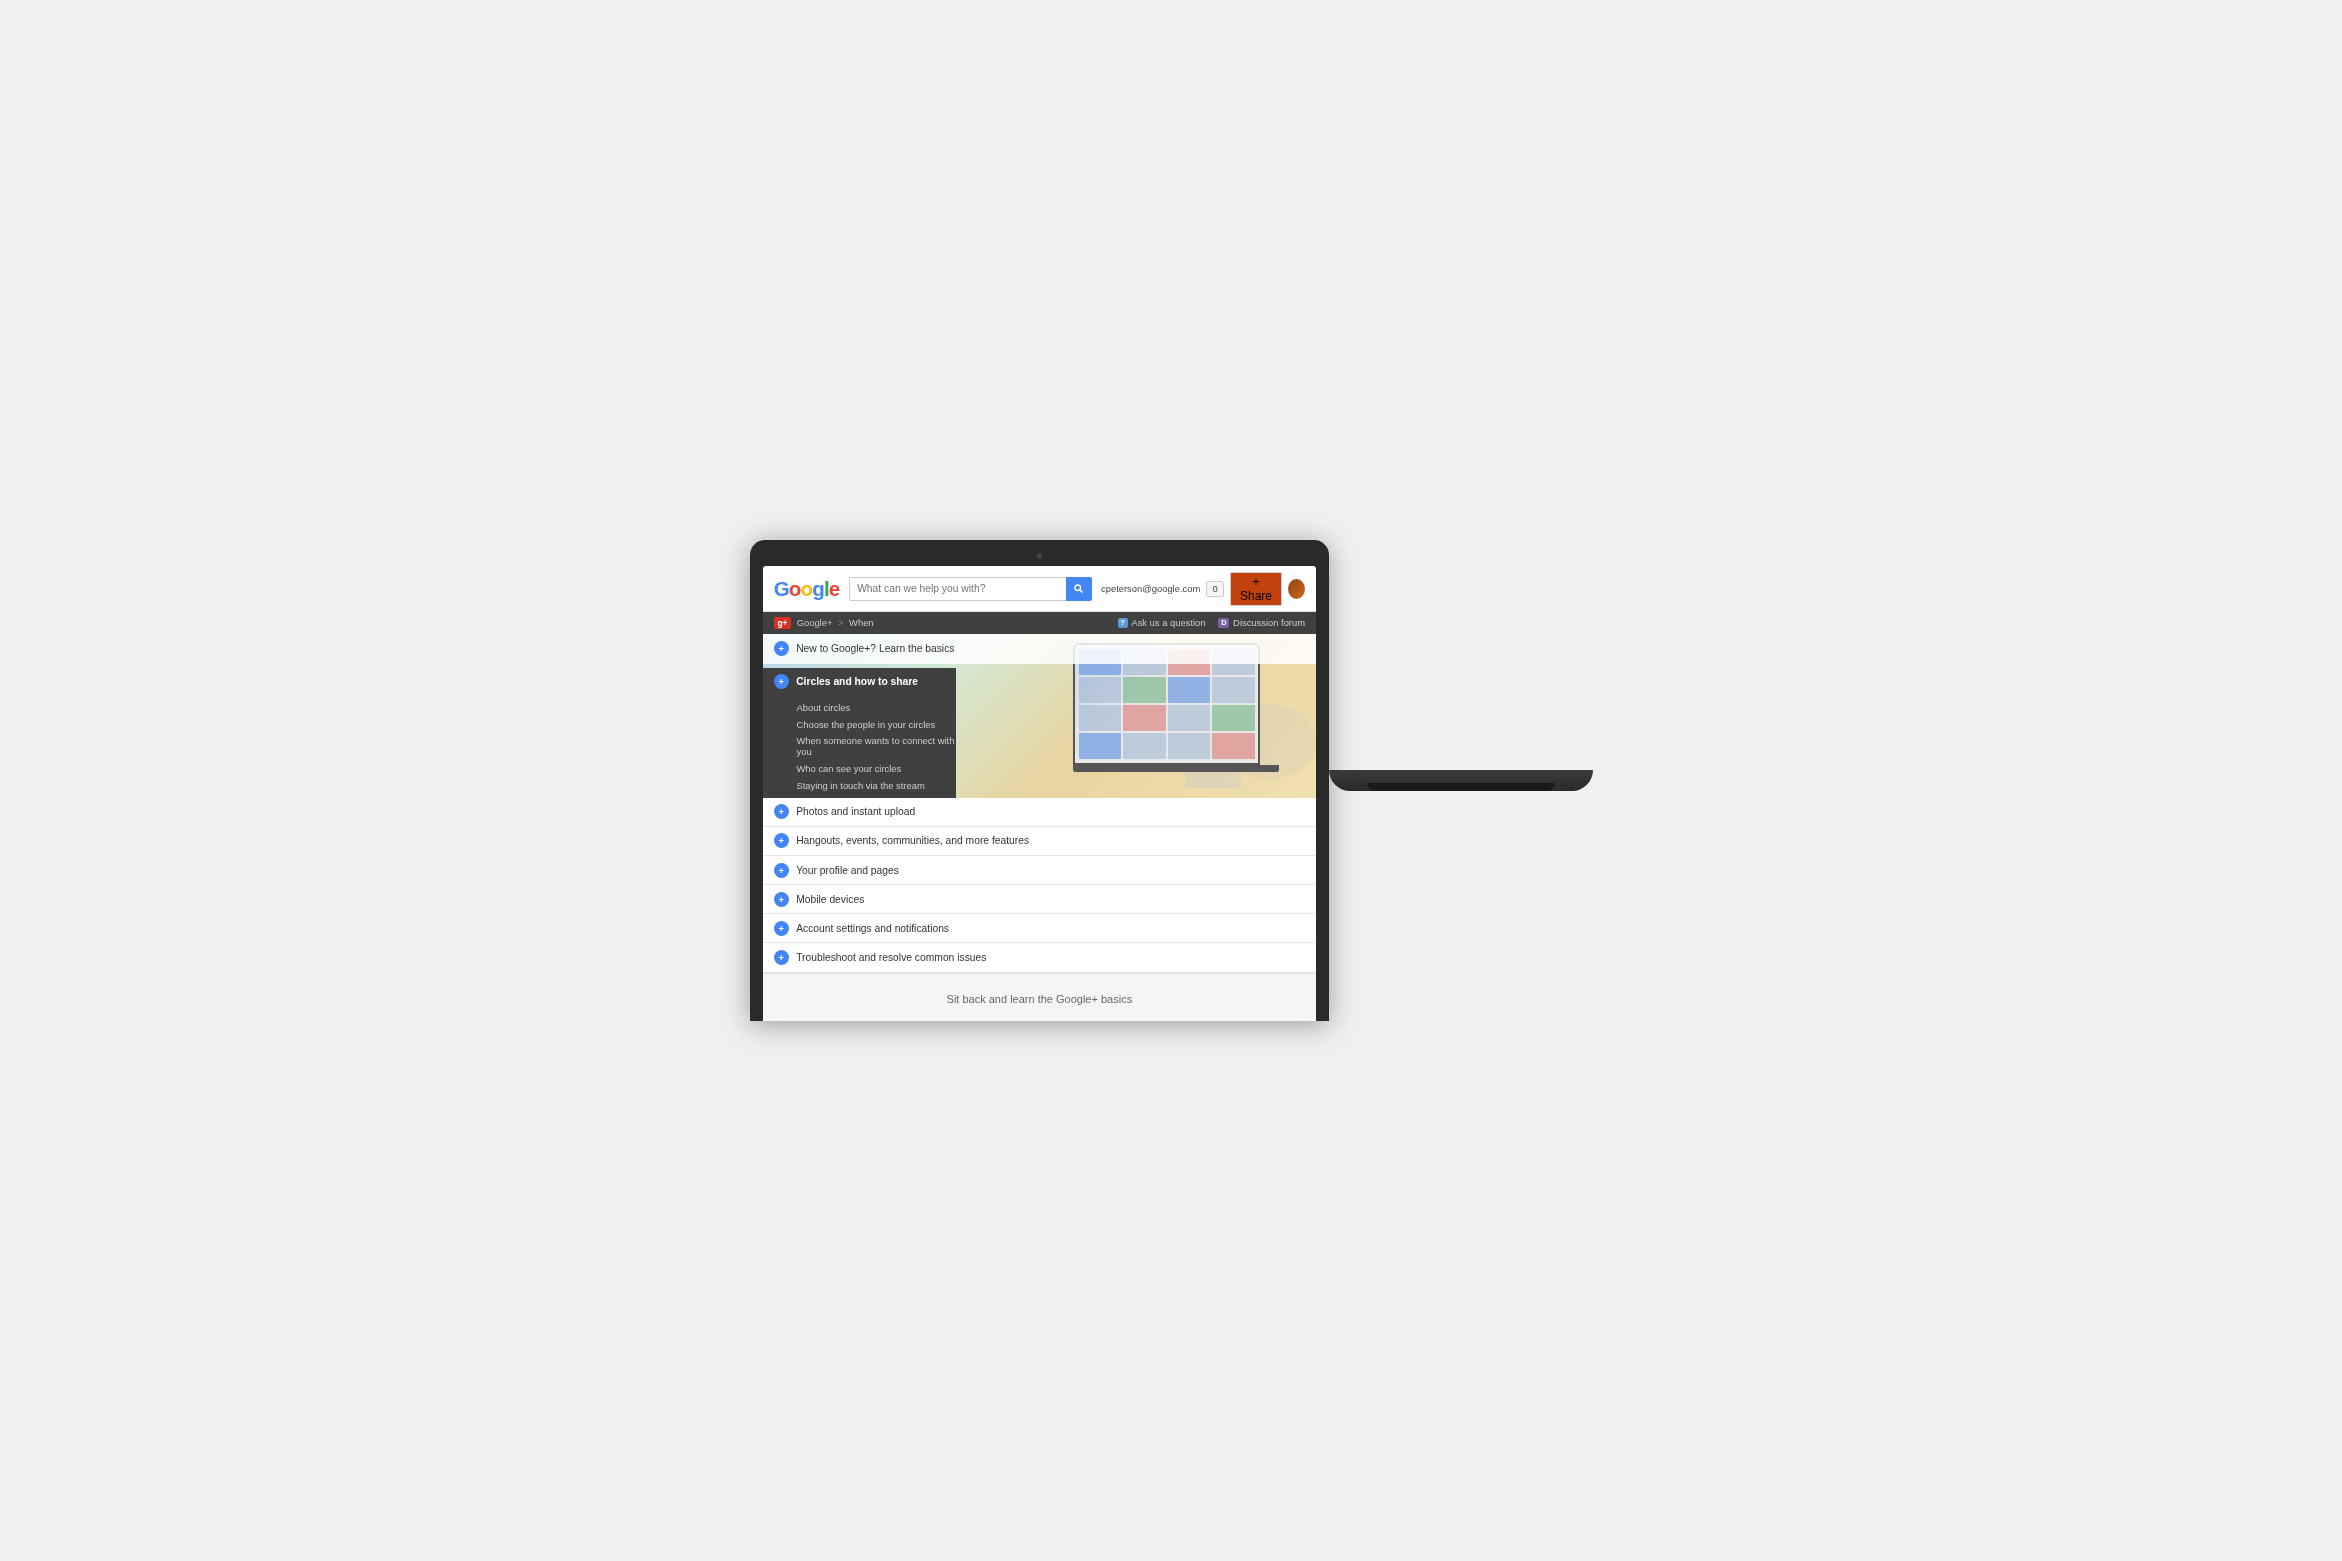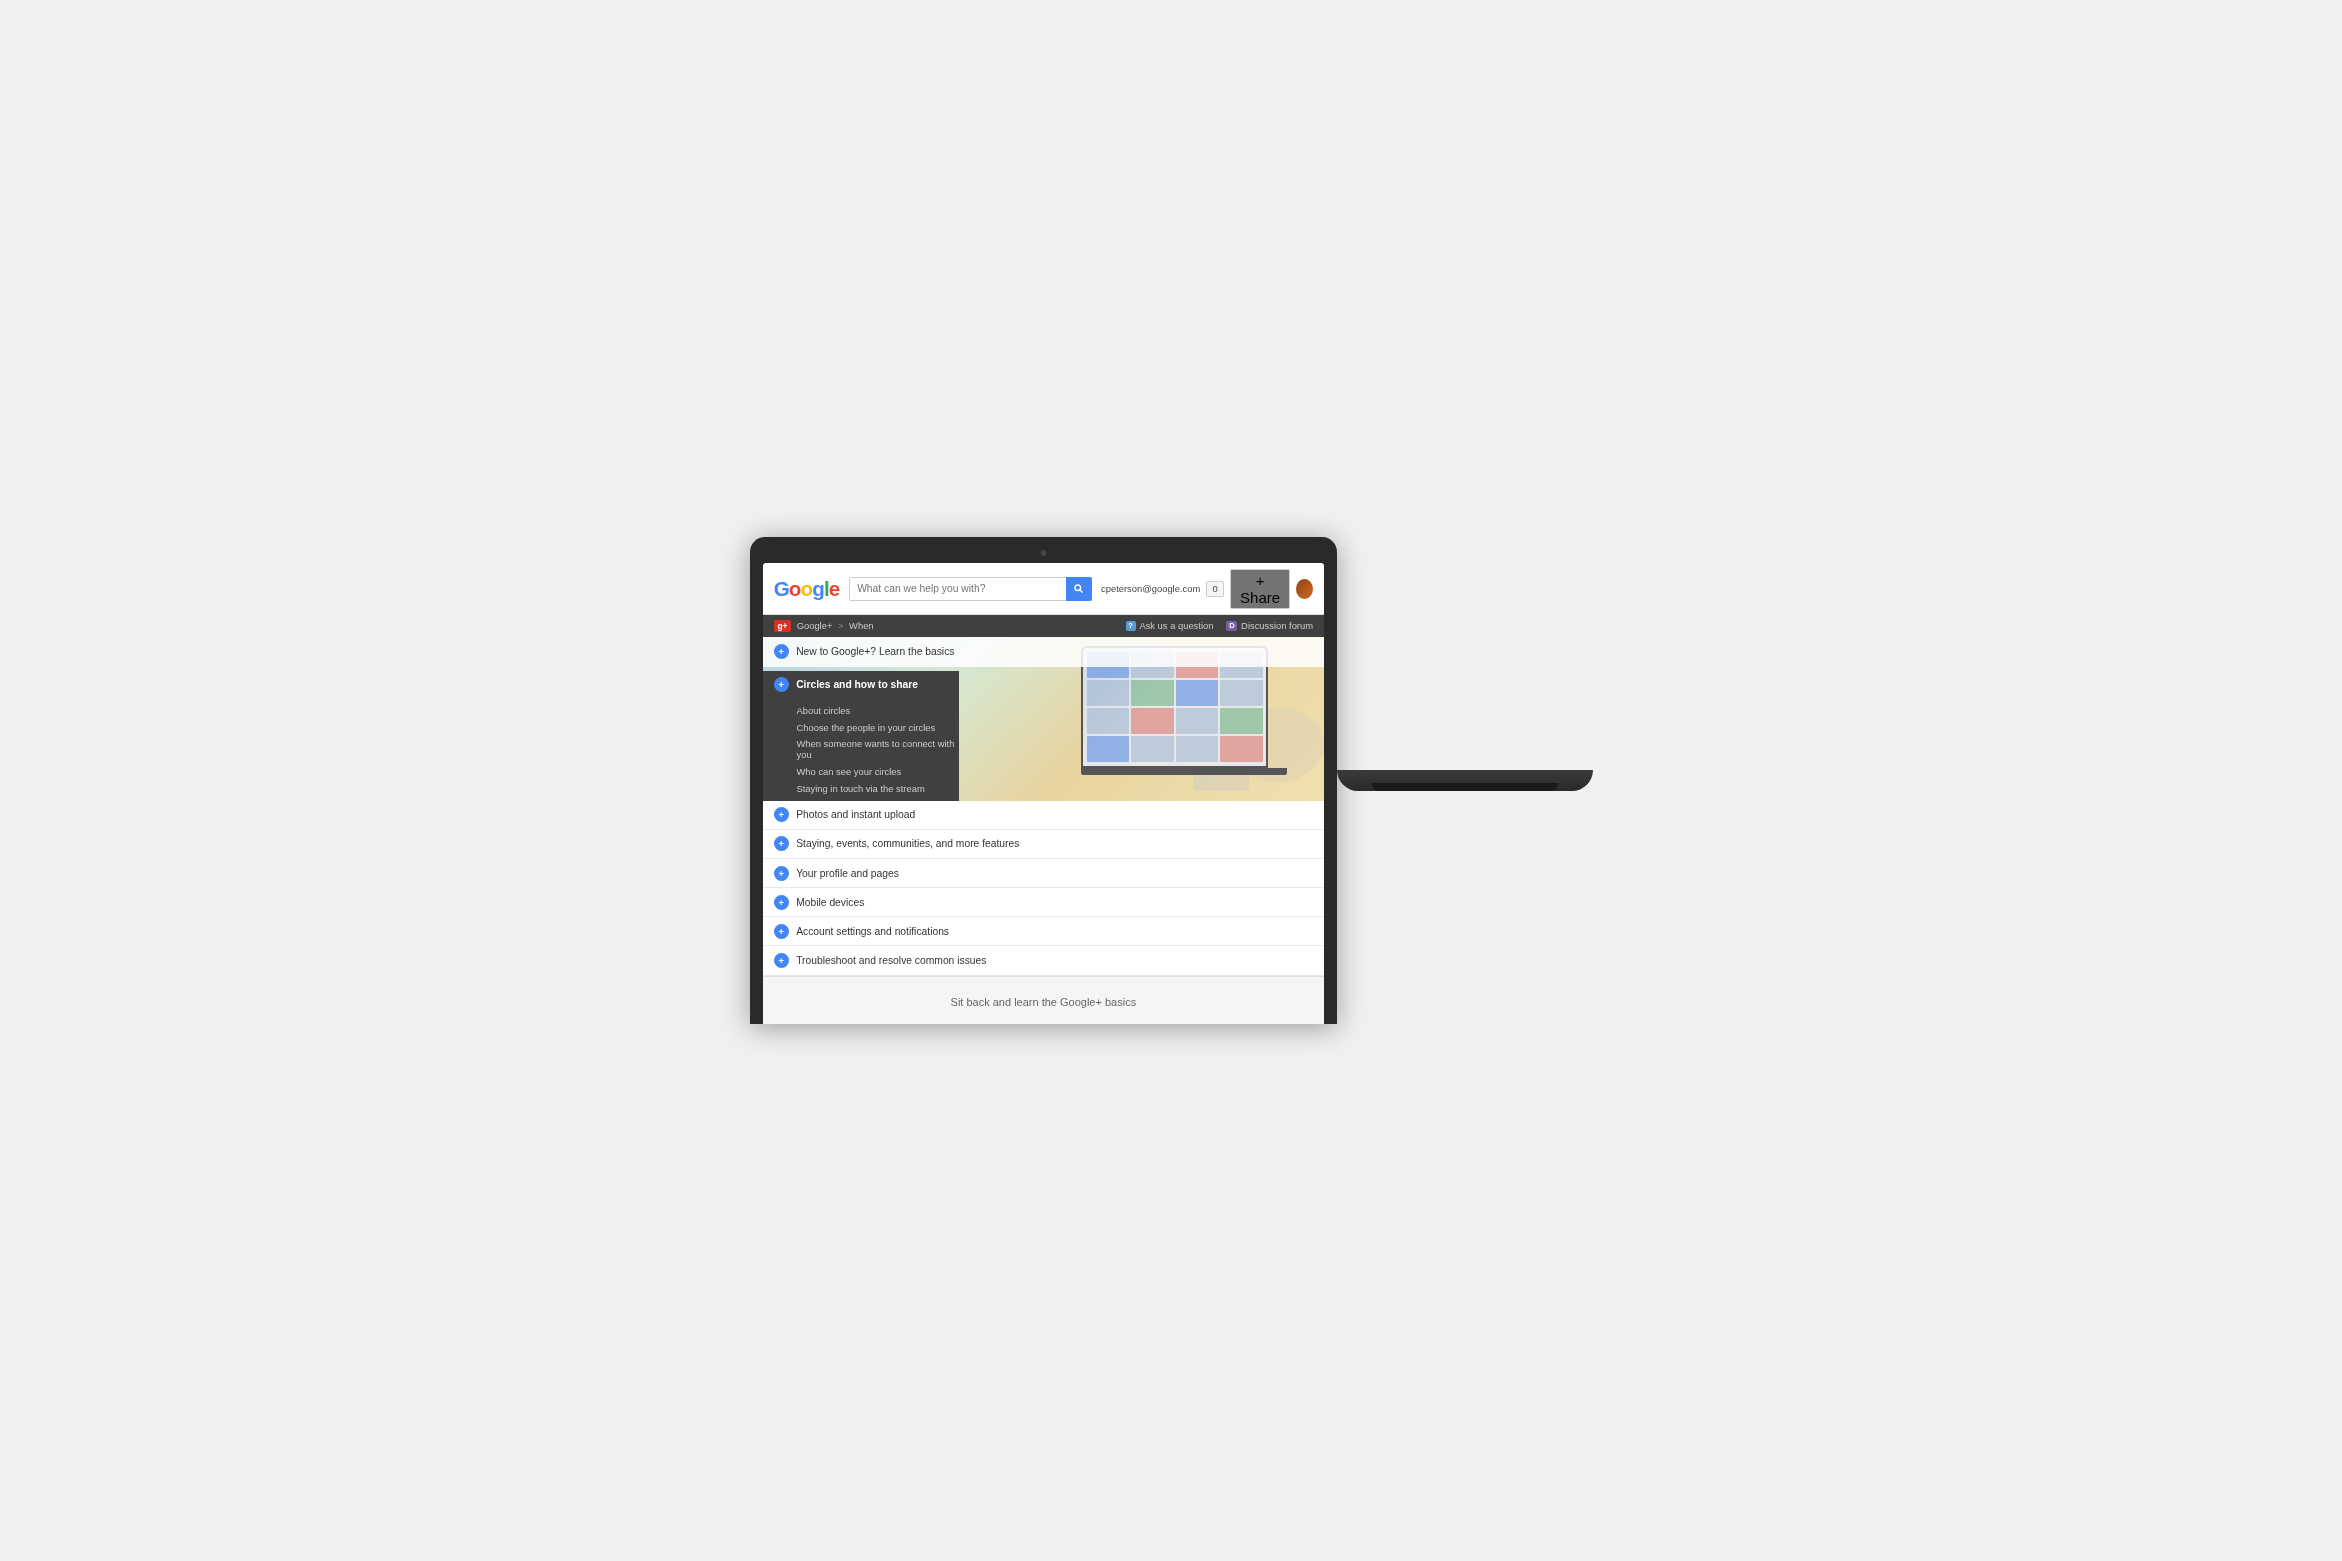--- a/index.html
+++ b/index.html
@@ -133,25 +133,25 @@
       color: #444;
     }
     .notification-badge {
       background: #f5f5f5;
       border: 0.9px solid #ccc;
       border-radius: 1.9px;
       padding: 1.9px 5.6px;
       font-size: 9.4px;
     }
     .share-btn {
-      background: #737373;
+      background: #c2410c;
       border: 0.9px solid #ccc;
       border-radius: 1.9px;
       padding: 1.9px 7.5px;
-      font-size: 15px;
+      font-size: 12px;
       cursor: pointer;
     }
     .avatar {
       width: 20.6px;
       height: 20.6px;
       border-radius: 50%;
       background: #888;
       overflow: hidden;
     }
 
@@ -499,21 +499,21 @@
           </div>
         </div>
 
         <div class="menu-list content-area">
           <div class="simple-menu-row">
             <div class="menu-circle-icon">+</div>
             <span class="menu-item-text">Photos and instant upload</span>
           </div>
           <div class="simple-menu-row">
             <div class="menu-circle-icon">+</div>
-            <span class="menu-item-text">Staying, events, communities, and more features</span>
+            <span class="menu-item-text">Hangouts, events, communities, and more features</span>
           </div>
           <div class="simple-menu-row">
             <div class="menu-circle-icon">+</div>
             <span class="menu-item-text">Your profile and pages</span>
           </div>
           <div class="simple-menu-row">
             <div class="menu-circle-icon">+</div>
             <span class="menu-item-text">Mobile devices</span>
           </div>
           <div class="simple-menu-row">

